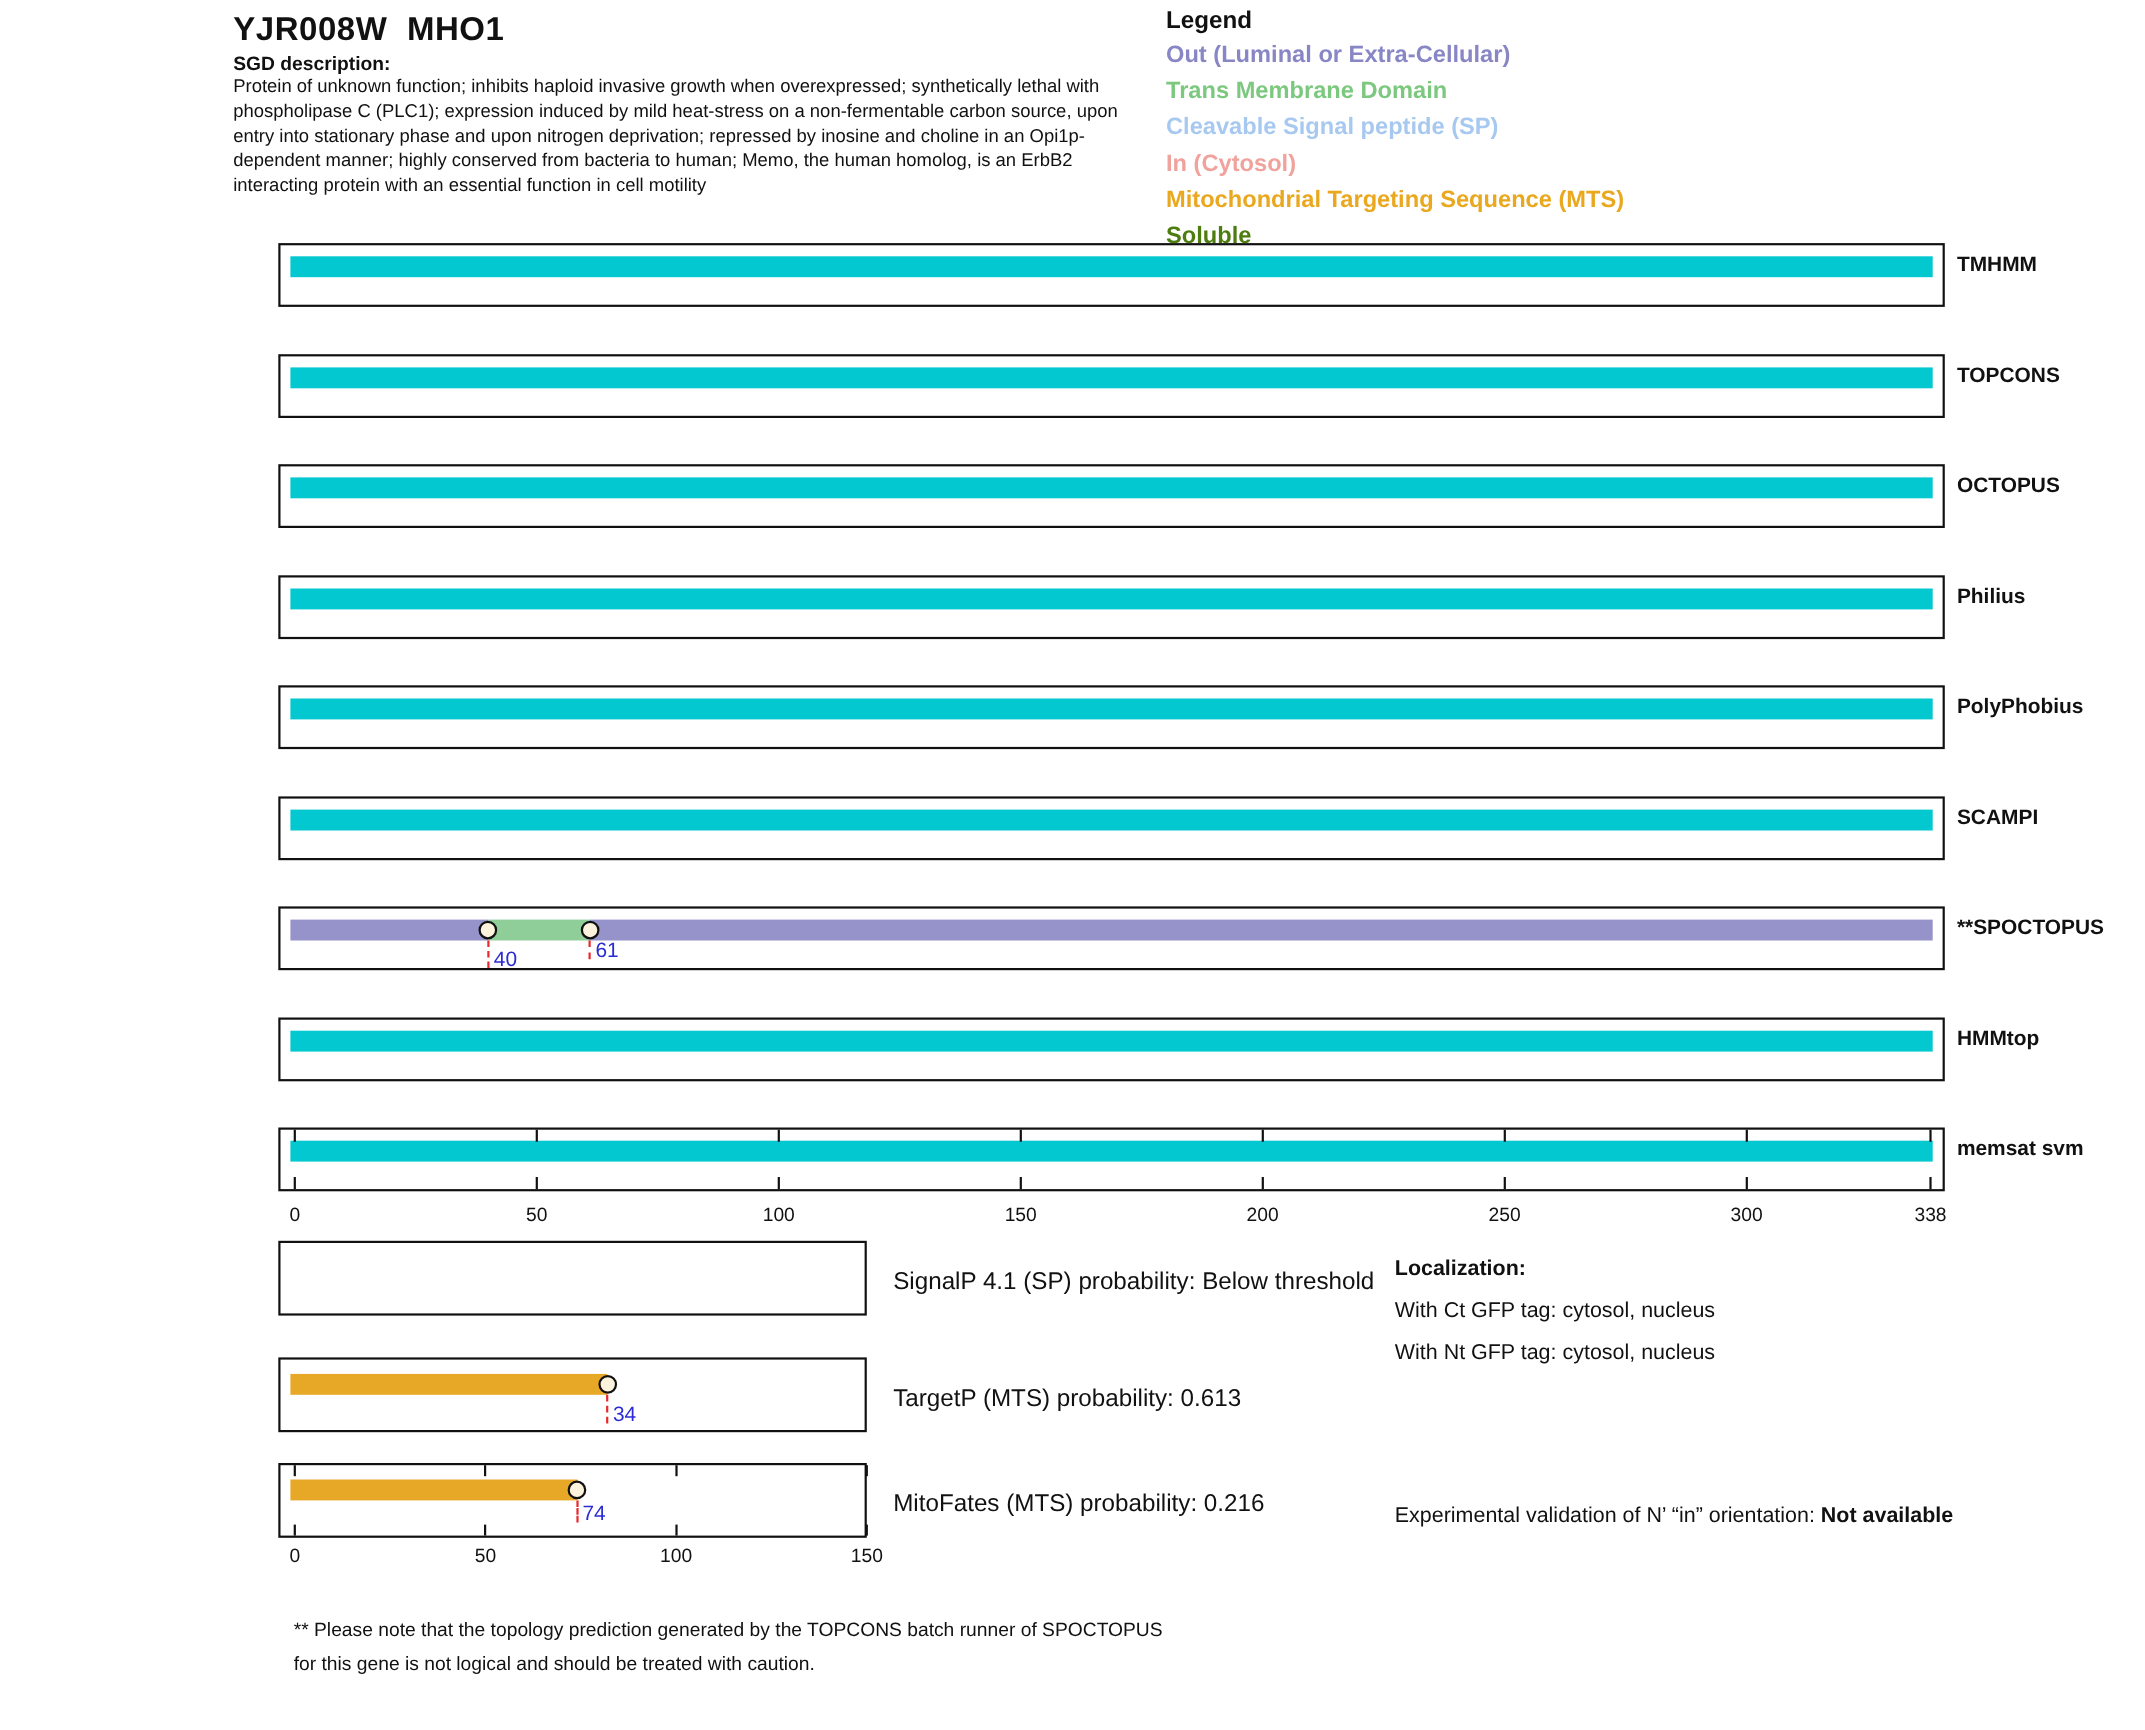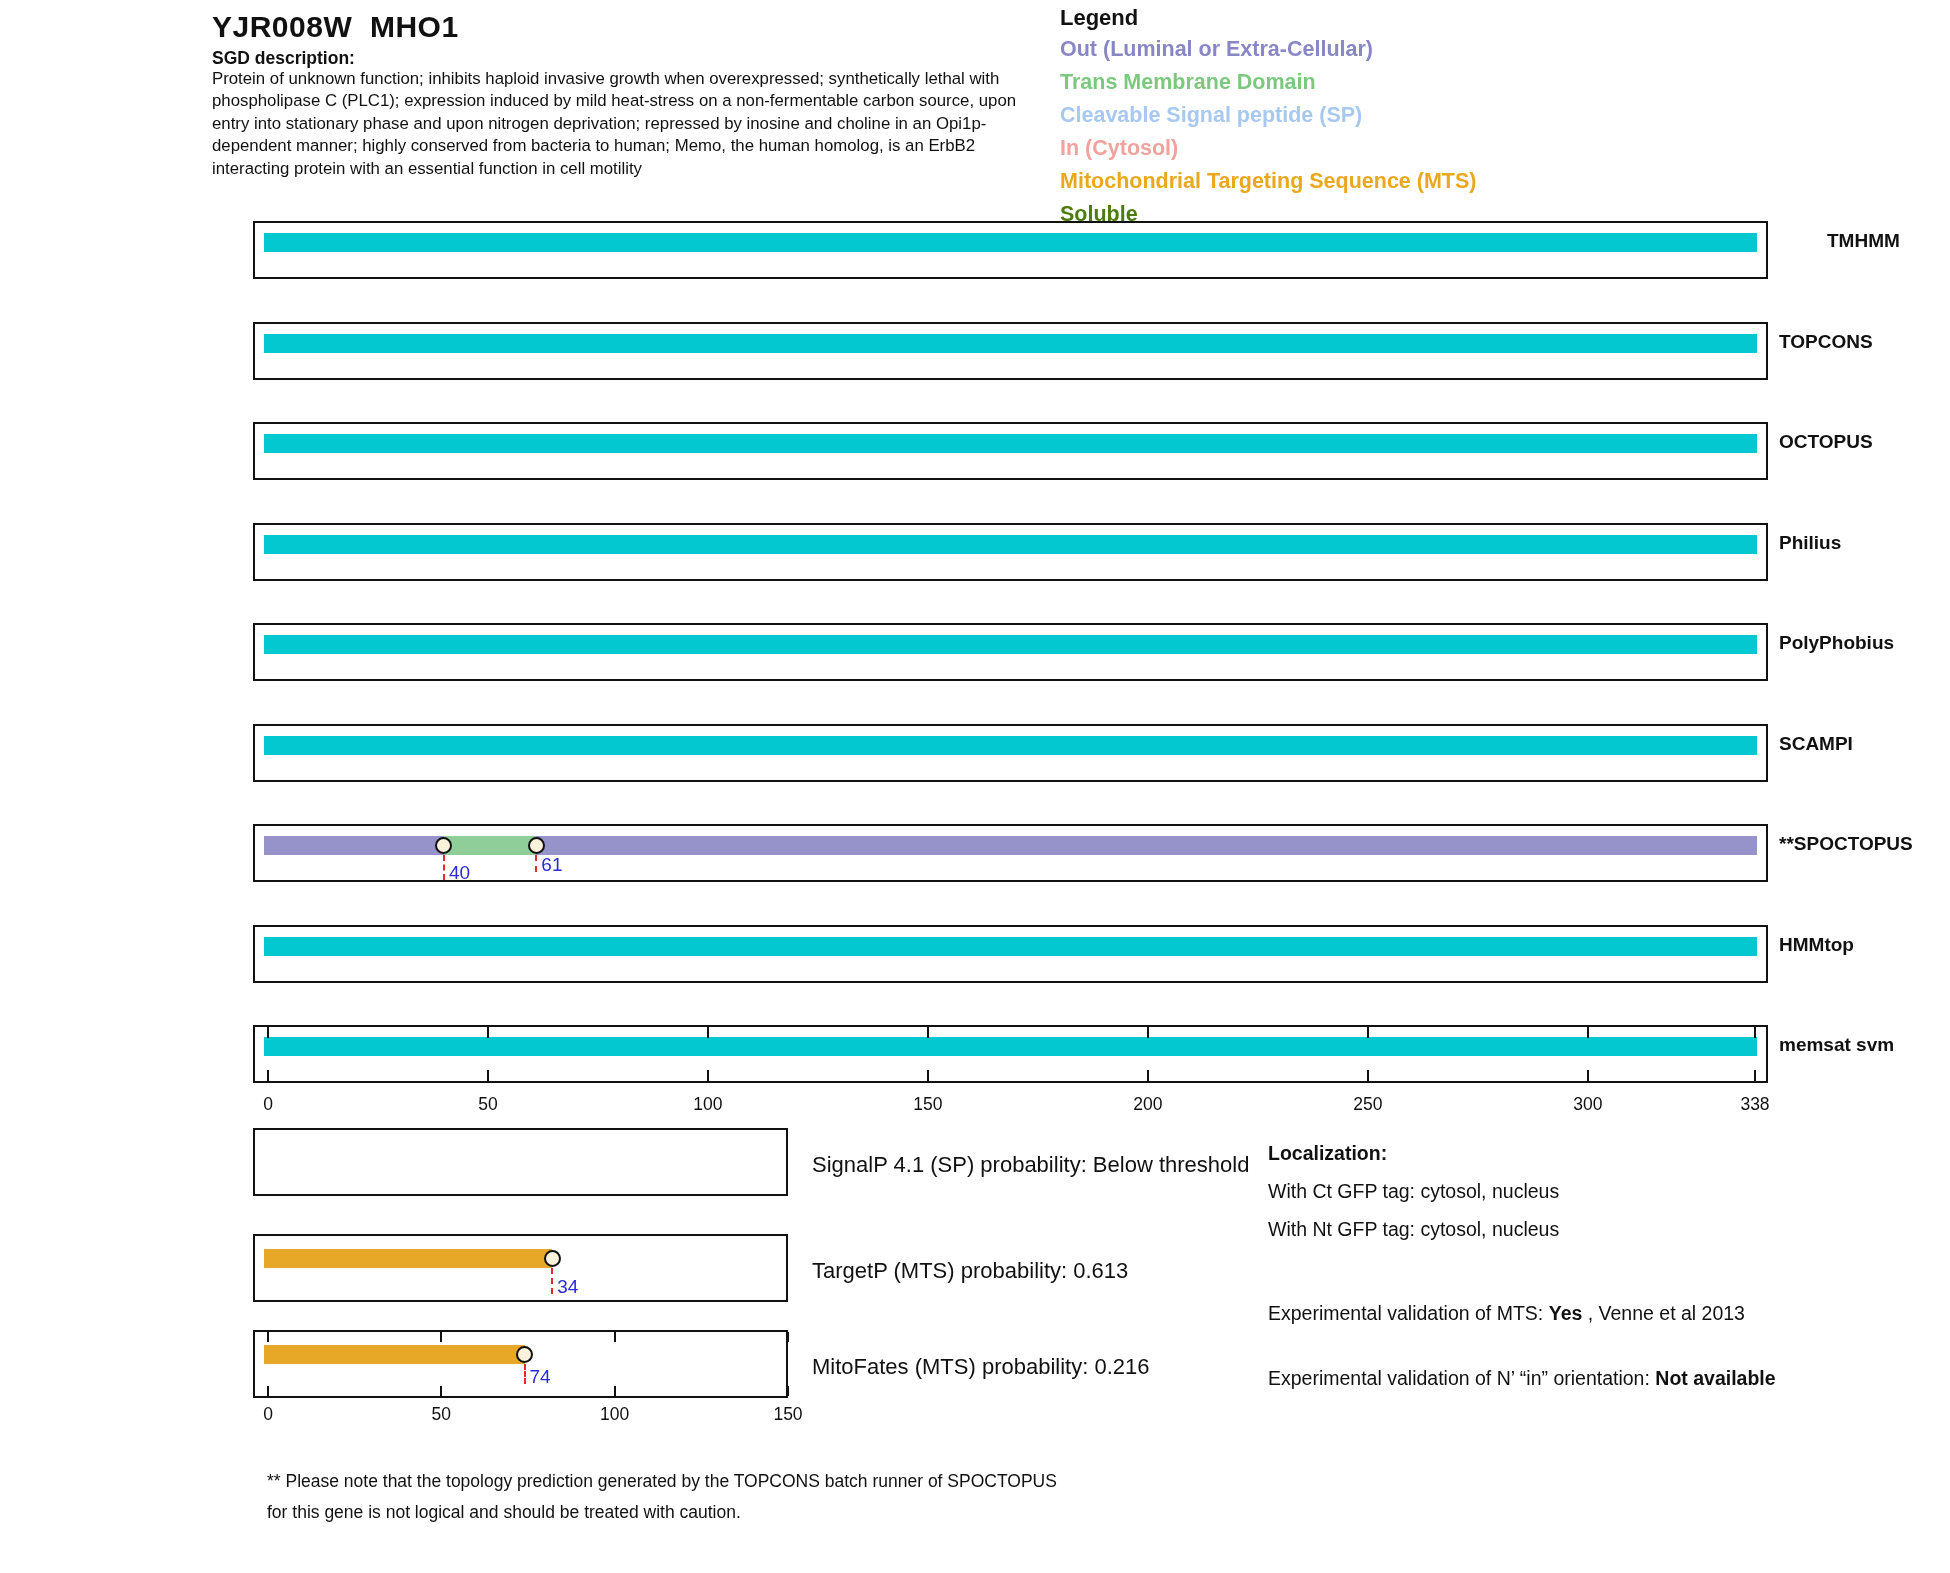--- a/index.html
+++ b/index.html
@@ -42,21 +42,21 @@
       <div class="legend-item" style="top: 103px; color: rgb(167, 201, 240);">Cleavable Signal peptide (SP)</div>
       <div class="legend-item" style="top: 136px; color: rgb(240, 162, 156);">In (Cytosol)</div>
       <div class="legend-item" style="top: 169px; color: rgb(233, 168, 30);">Mitochondrial Targeting Sequence (MTS)</div>
       <div class="legend-item" style="top: 202px; color: #4d7c0f; text-decoration: underline;">Soluble</div>
     </div>
 
   <div id="tracks">
       <div class="track-box" style="top: 221px;">
         <div class="seg" style="left: 9px; width: 1493px; background: rgb(3, 200, 207);"></div>
       </div>
-      <div class="track-label" style="top: 230px; margin-left: 48px;">TMHMM</div>
+      <div class="track-label" style="top: 230px;">TMHMM</div>
       <div class="track-box" style="top: 322px;">
         <div class="seg" style="left: 9px; width: 1493px; background: rgb(3, 200, 207);"></div>
       </div>
       <div class="track-label" style="top: 331px;">TOPCONS</div>
       <div class="track-box" style="top: 422px;">
         <div class="seg" style="left: 9px; width: 1493px; background: rgb(3, 200, 207);"></div>
       </div>
       <div class="track-label" style="top: 431px;">OCTOPUS</div>
       <div class="track-box" style="top: 523px;">
         <div class="seg" style="left: 9px; width: 1493px; background: rgb(3, 200, 207);"></div>
@@ -147,17 +147,16 @@
   <div id="prob-axis">
       <div class="axis-label" style="left: 268px; top: 1404px;">0</div>
       <div class="axis-label" style="left: 441.333px; top: 1404px;">50</div>
       <div class="axis-label" style="left: 614.667px; top: 1404px;">100</div>
       <div class="axis-label" style="left: 788px; top: 1404px;">150</div>
     </div>
 
   <div class="abs loc" style="left:1268px;top:1142px;font-weight:bold;">Localization:</div>
   <div class="abs loc" style="left:1268px;top:1180px;">With Ct GFP tag: cytosol, nucleus</div>
   <div class="abs loc" style="left:1268px;top:1218px;">With Nt GFP tag: cytosol, nucleus</div>
-  <div class="abs loc" style="left:1268px;top:1302px;width:640px;"><span>Experimental validation of MTS: </span><b>Yes</b><span> , Venne et al 2013</span></div>
   <div class="abs loc" style="left:1268px;top:1362px;width:560px;line-height:32px;"><span>Experimental validation of N’ “in” orientation: </span><b>Not available</b></div>
 
   <div class="abs footnote" style="left:267px;top:1466px;">** Please note that the topology prediction generated by the TOPCONS batch runner of SPOCTOPUS for this gene is not logical and should be treated with caution.</div>
 </div>
 
 </body></html>

